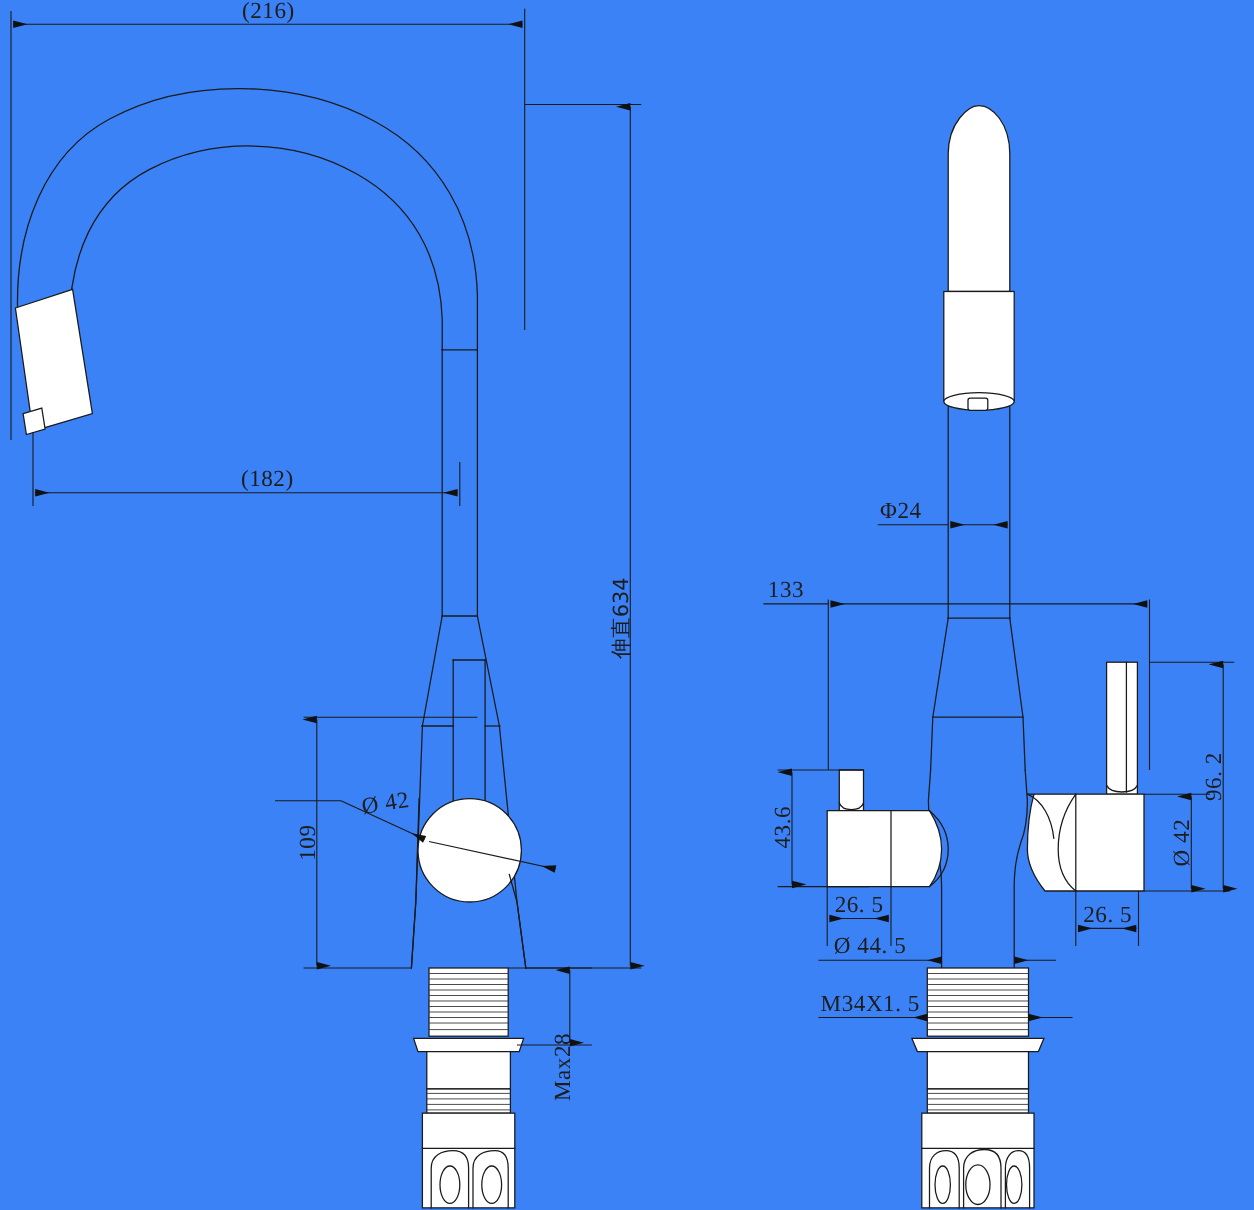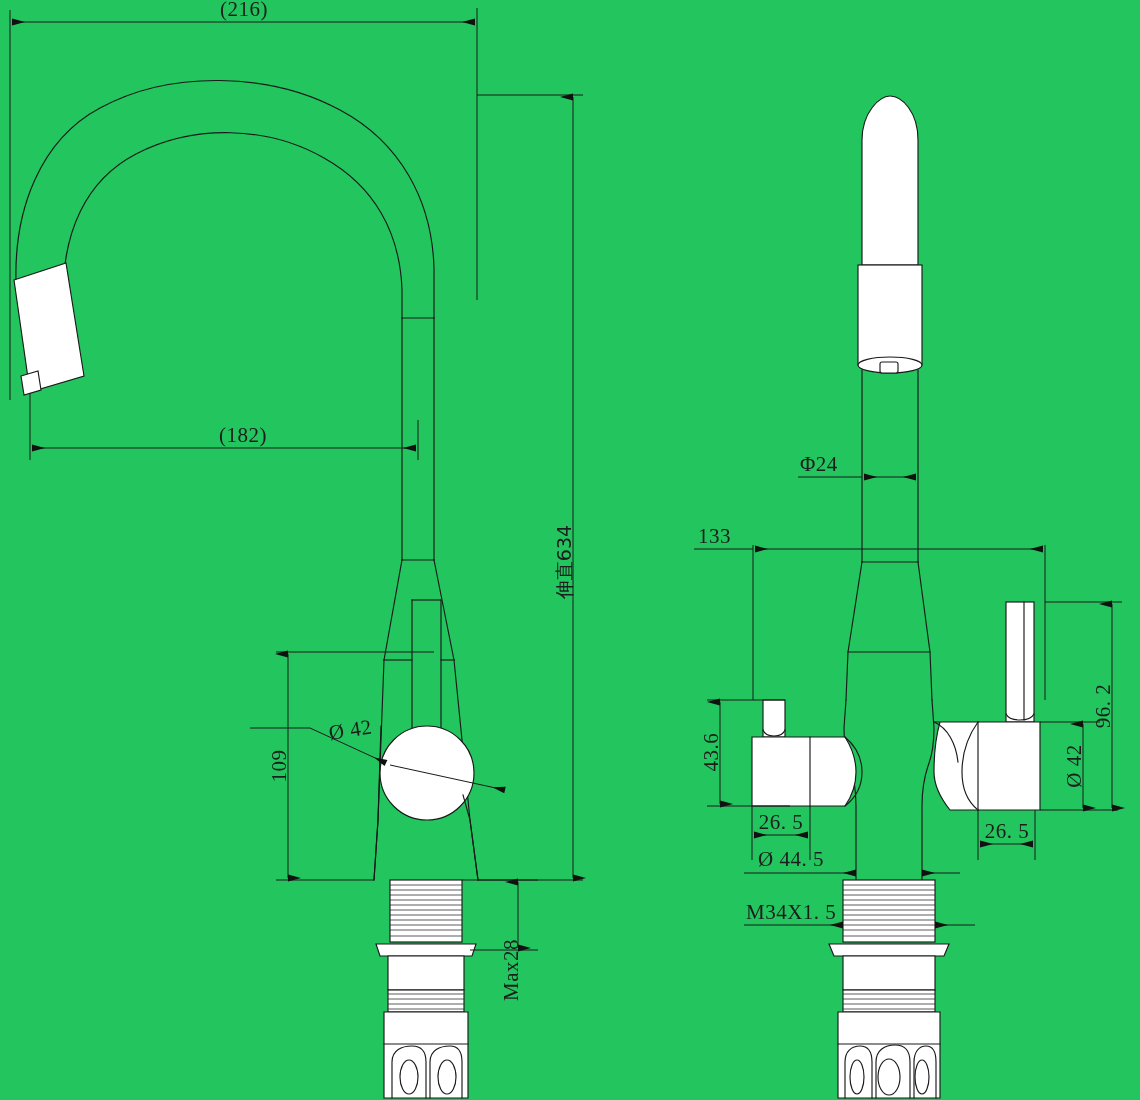--- a/index.html
+++ b/index.html
@@ -7,21 +7,21 @@
     padding: 0;
     background: #ffffff;
   }
   body {
     font-family: "Liberation Serif", "DejaVu Serif", serif;
   }
   #drawing-root {
     position: relative;
     width: 1140px;
     height: 1100px;
-    background: #22c55e;
+    background: #3b82f6;
     overflow: hidden;
   }
   svg#cad {
     display: block;
     width: 1140px;
     height: 1100px;
   }
   .ln { stroke: #1a1a1a; stroke-width: 1.15; fill: none; stroke-linecap: square; }
   .ln-dim { stroke: #1a1a1a; stroke-width: 1; fill: none; }
   .ln-ext { stroke: #1a1a1a; stroke-width: 1; fill: none; }

